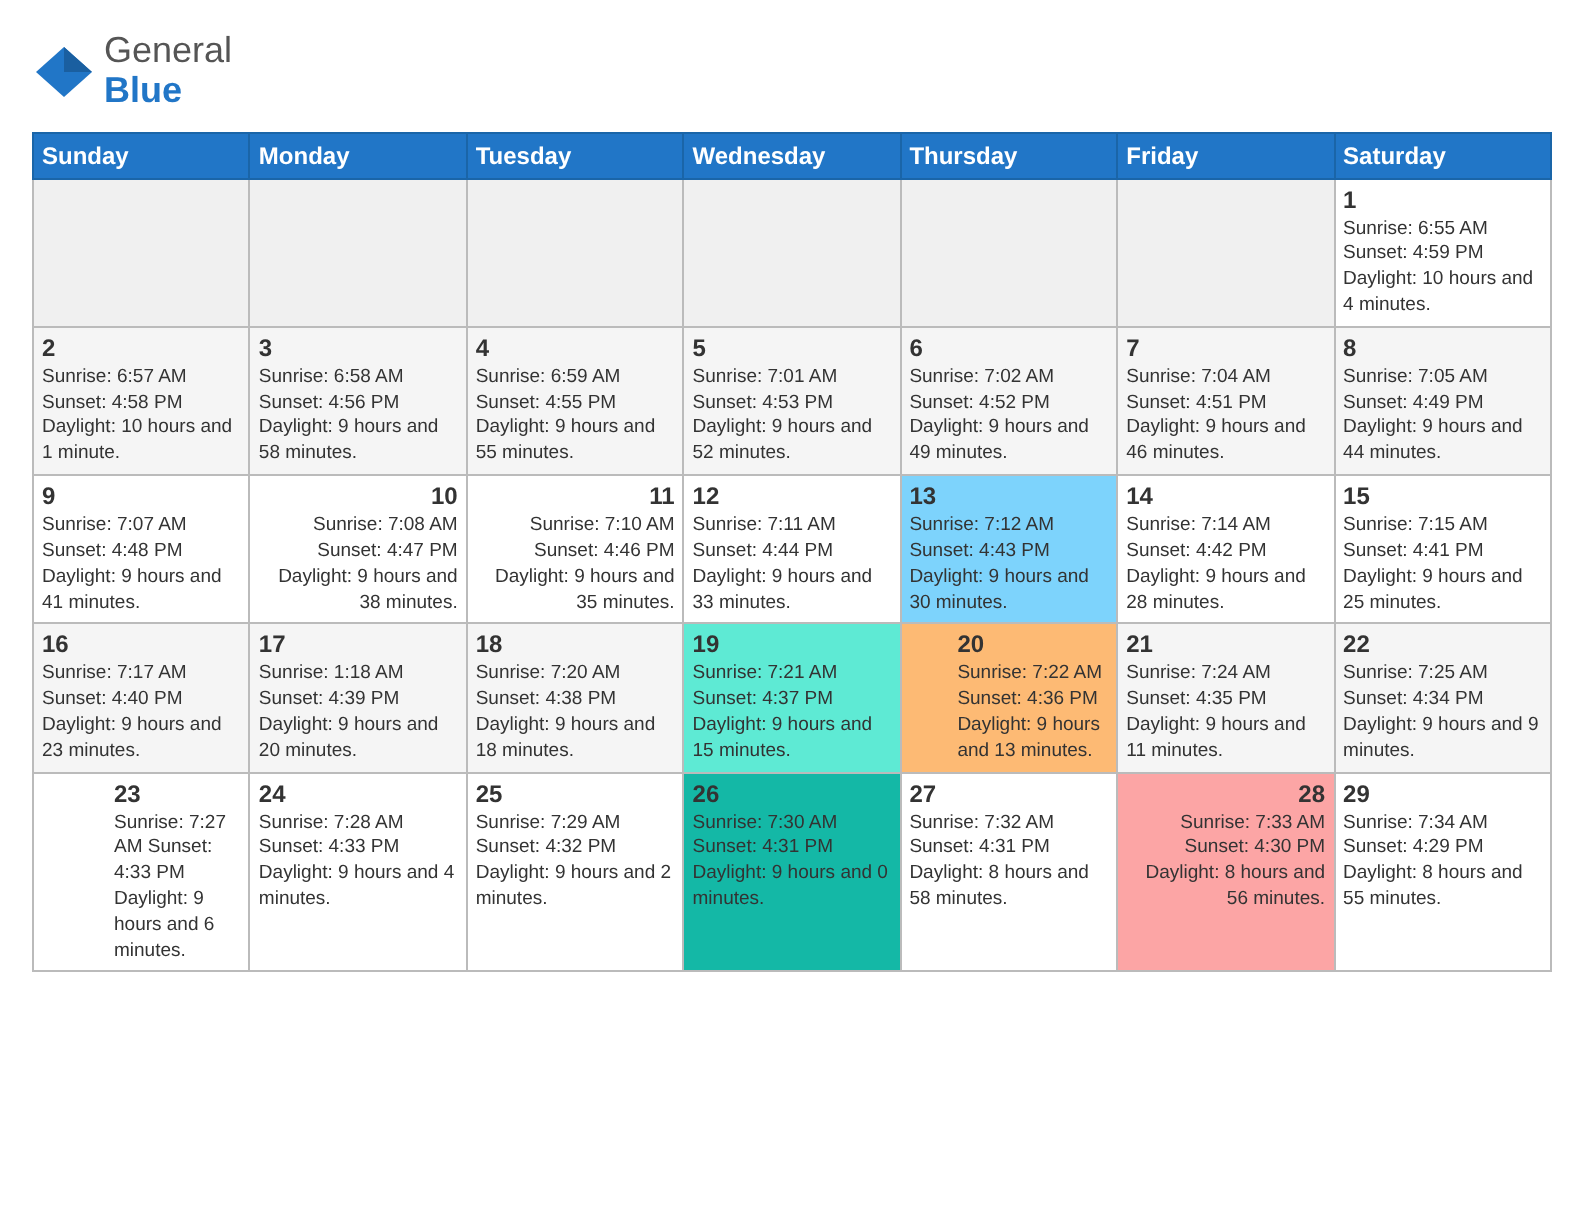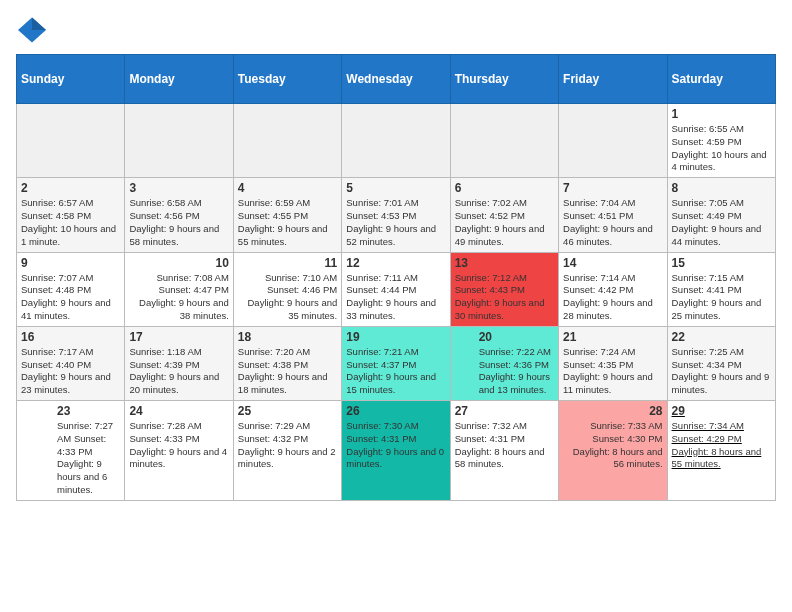--- a/index.html
+++ b/index.html
@@ -46,21 +46,21 @@
     .calendar {
       width: 100%;
       border-collapse: collapse;
       border: 1px solid #bbb;
     }
     .calendar th {
       background: #2176c7;
       color: #fff;
       font-size: 12px;
       font-weight: bold;
-      padding: 17px 4px;
+      padding: 4px 4px;
       text-align: left;
       border: 1px solid #1a65a8;
     }
     .calendar td {
       vertical-align: top;
       border: 1px solid #bbb;
       padding: 3px 4px;
       width: calc(100% / 7);
       min-height: 70px;
       background: #fff;
@@ -89,20 +89,24 @@
   </style>
 </head>
 <body>
 
 <div class="header-area">
   <div class="logo">
     <svg class="logo-blue-shape" viewBox="0 0 40 36">
       <polygon points="20,2 38,18 20,34 2,18" fill="#2176c7"></polygon>
       <polygon points="20,2 38,18 20,18" fill="#1a5fa0"></polygon>
     </svg>
+    <div class="logo-text">
+      <div>General</div>
+      <div><span>Blue</span></div>
+    </div>
   </div>
   <div class="title-area">
     <div class="month-title"></div>
     <div class="subtitle"></div>
   </div>
 </div>
 
 <table class="calendar">
   <thead>
     <tr>
@@ -192,21 +196,21 @@
           <div class="day-info">Sunrise: 7:10 AM
 Sunset: 4:46 PM
 Daylight: 9 hours and 35 minutes.</div>
         </td>
         <td style="background: rgb(255, 255, 255);">
           <span class="day-number">12</span>
           <div class="day-info">Sunrise: 7:11 AM
 Sunset: 4:44 PM
 Daylight: 9 hours and 33 minutes.</div>
         </td>
-        <td style="background: #ef4444; margin-top: 15px;">
+        <td style="background: #7dd3fc; margin-top: 15px;">
           <span class="day-number">13</span>
           <div class="day-info">Sunrise: 7:12 AM
 Sunset: 4:43 PM
 Daylight: 9 hours and 30 minutes.</div>
         </td>
         <td style="background: rgb(255, 255, 255);">
           <span class="day-number">14</span>
           <div class="day-info">Sunrise: 7:14 AM
 Sunset: 4:42 PM
 Daylight: 9 hours and 28 minutes.</div>
@@ -236,21 +240,21 @@
           <div class="day-info">Sunrise: 7:20 AM
 Sunset: 4:38 PM
 Daylight: 9 hours and 18 minutes.</div>
         </td>
         <td style="background: #5eead4;">
           <span class="day-number">19</span>
           <div class="day-info">Sunrise: 7:21 AM
 Sunset: 4:37 PM
 Daylight: 9 hours and 15 minutes.</div>
         </td>
-        <td style="background: #5eead4; padding-left: 28px;">
+        <td style="background: #fdba74; padding-left: 28px;">
           <span class="day-number">20</span>
           <div class="day-info">Sunrise: 7:22 AM
 Sunset: 4:36 PM
 Daylight: 9 hours and 13 minutes.</div>
         </td>
         <td style="background: rgb(245, 245, 245);">
           <span class="day-number">21</span>
           <div class="day-info">Sunrise: 7:24 AM
 Sunset: 4:35 PM
 Daylight: 9 hours and 11 minutes.</div>
@@ -292,21 +296,21 @@
           <div class="day-info">Sunrise: 7:32 AM
 Sunset: 4:31 PM
 Daylight: 8 hours and 58 minutes.</div>
         </td>
         <td style="background: #fca5a5; text-align: right;">
           <span class="day-number">28</span>
           <div class="day-info">Sunrise: 7:33 AM
 Sunset: 4:30 PM
 Daylight: 8 hours and 56 minutes.</div>
         </td>
-        <td style="background: rgb(255, 255, 255); text-decoration: underline;">
+        <td style="background: rgb(255, 255, 255);">
           <span class="day-number">29</span>
           <div class="day-info">Sunrise: 7:34 AM
 Sunset: 4:29 PM
 Daylight: 8 hours and 55 minutes.</div>
         </td>
       </tr>
     </tbody>
 </table>
 
 </body></html>

